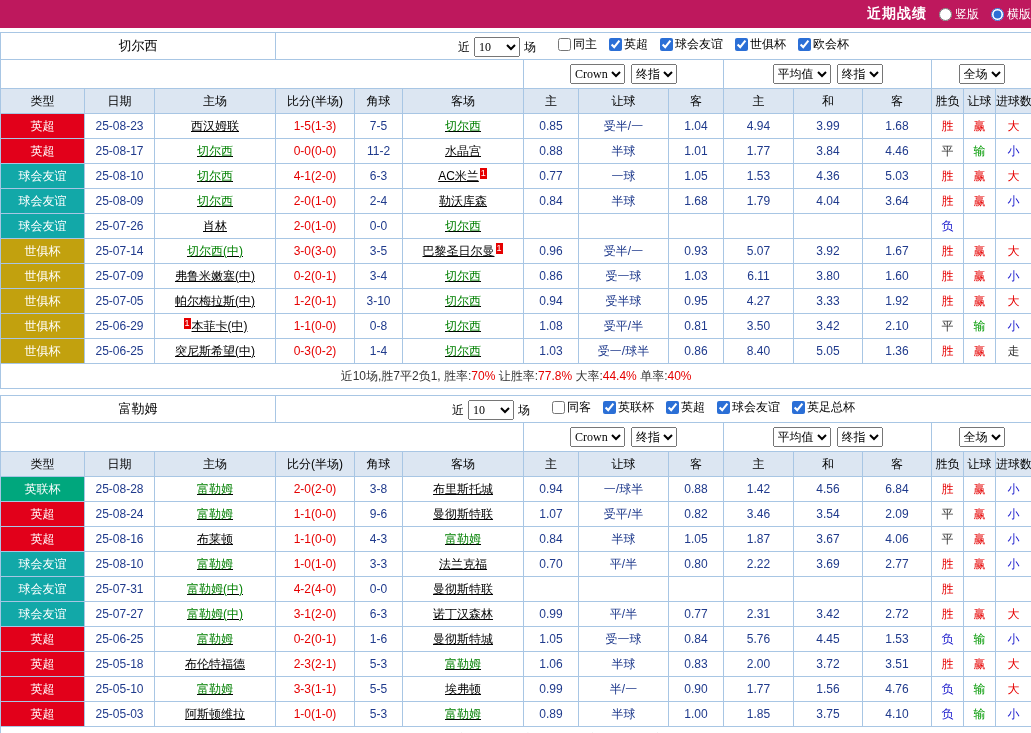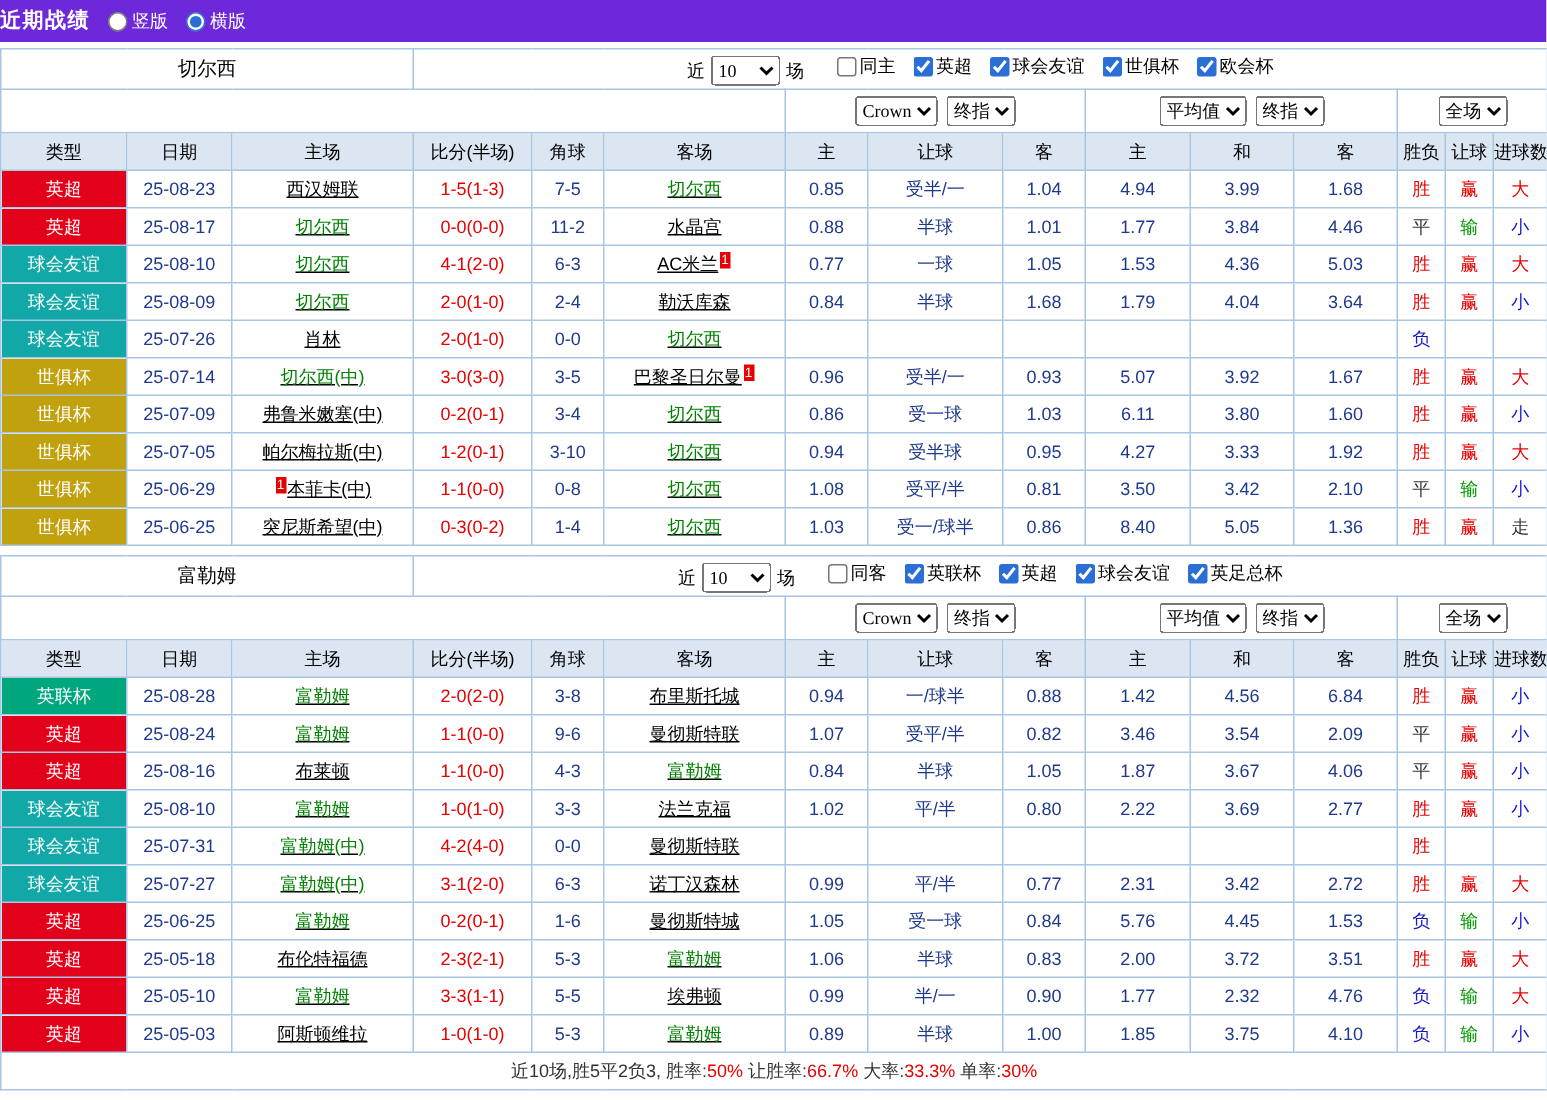--- a/index.html
+++ b/index.html
@@ -1,17 +1,17 @@
 <!DOCTYPE html>
 <html><head>
 <meta charset="utf-8">
 <style>
   html,body{margin:0;padding:0;}
   body{width:1031px;background:#fff;font-family:"Liberation Sans",sans-serif;}
-  .topbar{height:28px;background:#6d28d9;display:flex;align-items:center;justify-content:flex-start;gap:12px;}
+  .topbar{height:28px;background:#be185d;display:flex;align-items:center;justify-content:flex-end;gap:12px;}
   .topbar .title{color:#fff;font-weight:bold;font-size:14px;letter-spacing:1px;}
   .topbar label{color:#fff;font-size:12px;display:inline-flex;align-items:center;gap:3px;cursor:pointer;}
   .topbar input{margin:0;width:13px;height:13px;}
   #tables table{margin:4px 0 6px 0;}
   table.stat{width:1031px;border-collapse:collapse;table-layout:fixed;font-size:12px;}
   table.stat td,table.stat th{border:1px solid #A8C6E4;text-align:center;padding:0;height:24px;overflow:hidden;white-space:nowrap;}
   tr.title-row td{height:26px;}
   td.team-cell{text-align:left;padding-left:8px;font-size:13px;color:#000;}
   td.filter-cell{text-align:left;padding-left:24px;}
   tr.dd-row td{height:28px;}
@@ -267,20 +267,23 @@
           <td class="num">1.03</td>
           <td class="num">受一/球半</td>
           <td class="num">0.86</td>
           <td class="num">8.40</td>
           <td class="num">5.05</td>
           <td class="num">1.36</td>
           <td style="color: rgb(230, 0, 0);">胜</td>
           <td style="color: rgb(230, 0, 0);">赢</td>
           <td style="color: rgb(51, 51, 51);">走</td>
         </tr>
+        <tr class="foot-row">
+          <td colspan="15"><span>近10场,胜7平2负1,</span><span> 胜率:</span><span style="color: rgb(230, 0, 0);">70%</span><span> 让胜率:</span><span style="color: rgb(230, 0, 0);">77.8%</span><span> 大率:</span><span style="color: rgb(230, 0, 0);">44.4%</span><span> 单率:</span><span style="color: rgb(230, 0, 0);">40%</span></td>
+        </tr>
       </tbody>
     </table>
     <table class="stat">
       <colgroup>
         <col style="width: 84px;">
         <col style="width: 70px;">
         <col style="width: 121px;">
         <col style="width: 79px;">
         <col style="width: 48px;">
         <col style="width: 121px;">
@@ -388,21 +391,21 @@
           <td style="color: rgb(230, 0, 0);">赢</td>
           <td style="color: rgb(21, 21, 204);">小</td>
         </tr>
         <tr class="data-row">
           <td class="league" style="background: rgb(18, 168, 168); color: rgb(255, 255, 255);">球会友谊</td>
           <td class="num">25-08-10</td>
           <td class="team"><span style="color: rgb(0, 128, 0);">富勒姆</span></td>
           <td class="score">1-0(1-0)</td>
           <td class="num">3-3</td>
           <td class="team"><span>法兰克福</span></td>
-          <td class="num">1.02</td>
+          <td class="num">0.70</td>
           <td class="num">平/半</td>
           <td class="num">0.80</td>
           <td class="num">2.22</td>
           <td class="num">3.69</td>
           <td class="num">2.77</td>
           <td style="color: rgb(230, 0, 0);">胜</td>
           <td style="color: rgb(230, 0, 0);">赢</td>
           <td style="color: rgb(21, 21, 204);">小</td>
         </tr>
         <tr class="data-row">
@@ -477,21 +480,21 @@
           <td class="league" style="background: rgb(226, 0, 26); color: rgb(255, 255, 255);">英超</td>
           <td class="num">25-05-10</td>
           <td class="team"><span style="color: rgb(0, 128, 0);">富勒姆</span></td>
           <td class="score">3-3(1-1)</td>
           <td class="num">5-5</td>
           <td class="team"><span>埃弗顿</span></td>
           <td class="num">0.99</td>
           <td class="num">半/一</td>
           <td class="num">0.90</td>
           <td class="num">1.77</td>
-          <td class="num">2.32</td>
+          <td class="num">1.56</td>
           <td class="num">4.76</td>
           <td style="color: rgb(21, 21, 204);">负</td>
           <td style="color: rgb(0, 153, 0);">输</td>
           <td style="color: rgb(230, 0, 0);">大</td>
         </tr>
         <tr class="data-row">
           <td class="league" style="background: rgb(226, 0, 26); color: rgb(255, 255, 255);">英超</td>
           <td class="num">25-05-03</td>
           <td class="team"><span>阿斯顿维拉</span></td>
           <td class="score">1-0(1-0)</td>

